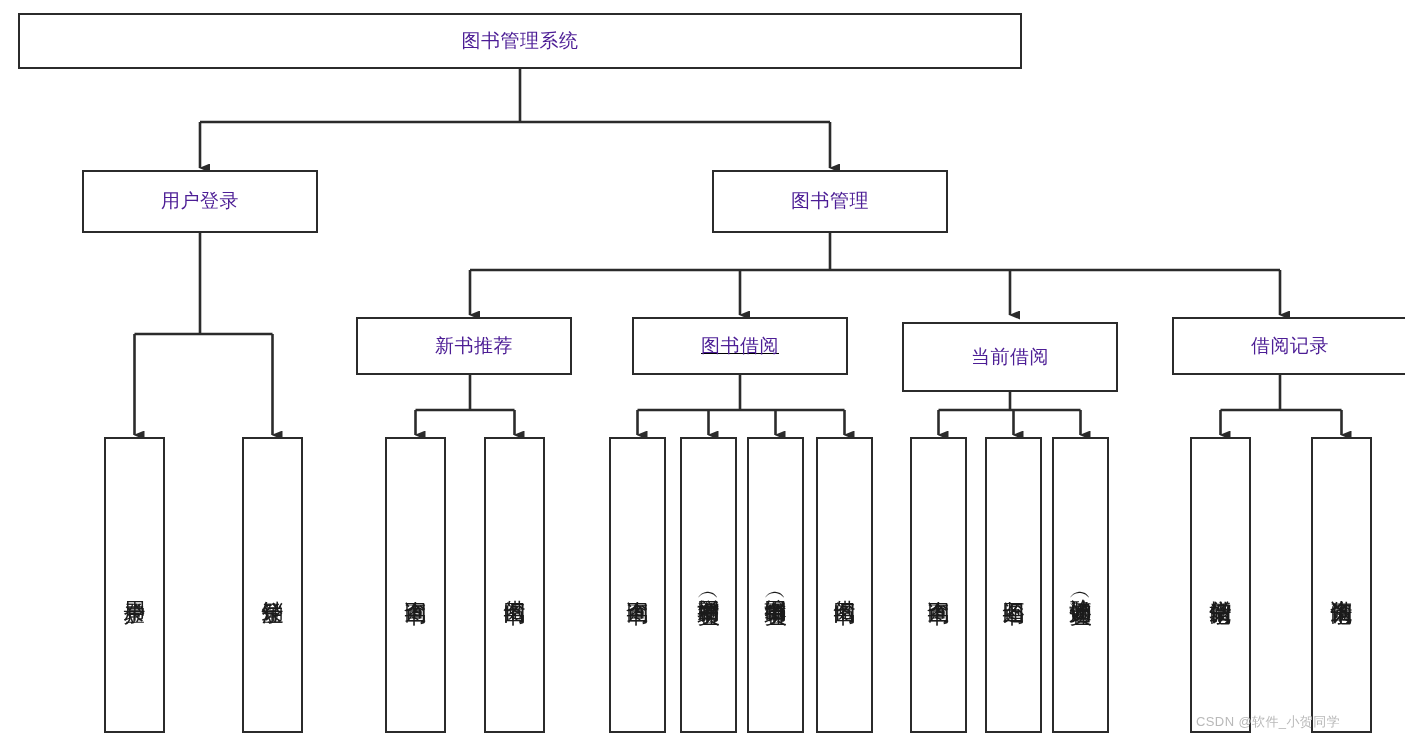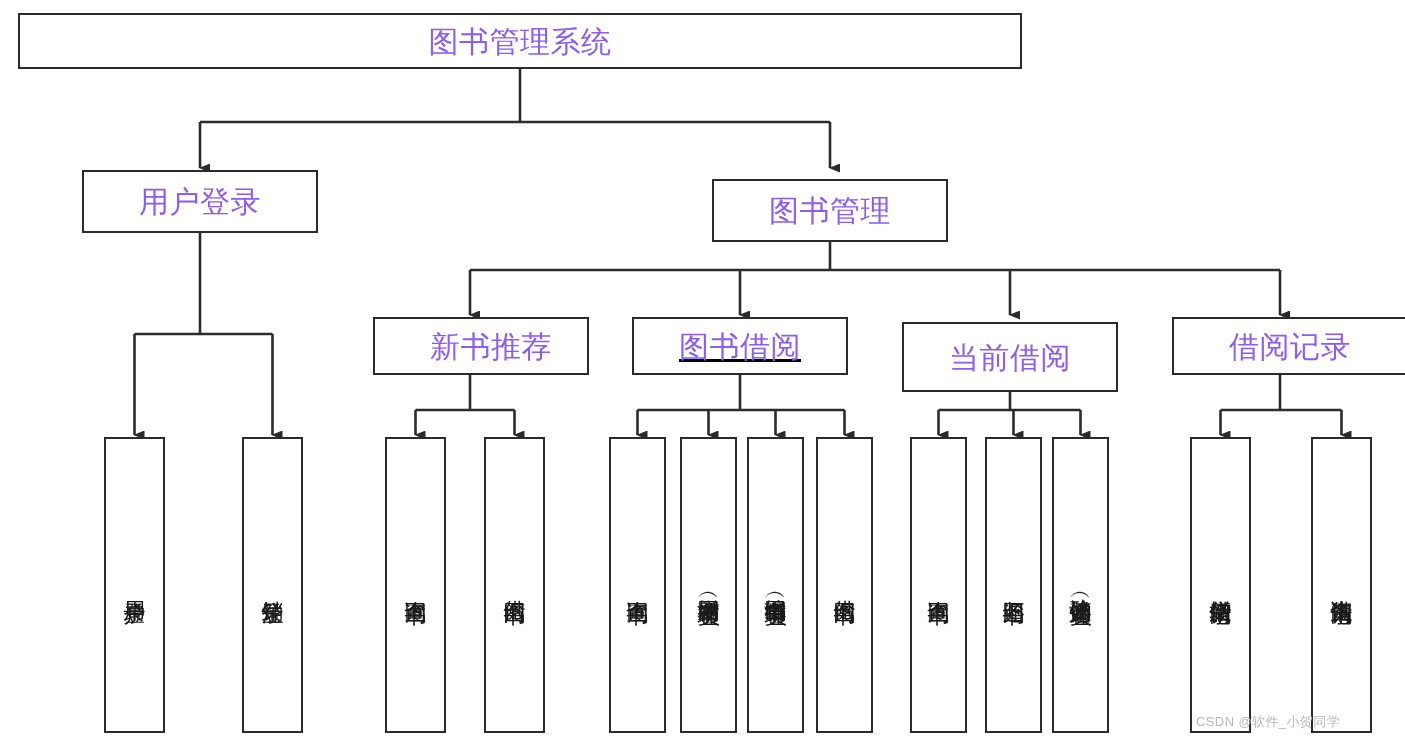--- a/index.html
+++ b/index.html
@@ -30,22 +30,22 @@
     position: absolute;
     box-sizing: border-box;
     background: #ffffff;
     border: 2px solid #2b2b2b;
     display: flex;
     align-items: center;
     justify-content: center;
     overflow: hidden;
   }
   .node-label-h {
-    font-size: 30px;
-    color: #8b5cf6;
+    font-size: 19px;
+    color: #4c1d95;
     line-height: 1.1;
     letter-spacing: 0.5px;
     white-space: nowrap;
   }
   .node-label-v {
     font-size: 22px;
     color: #1b1b1b;
     writing-mode: vertical-rl;
     text-orientation: upright;
     line-height: 1.28;
@@ -110,25 +110,25 @@
       </g>
   </svg>
 
   <div class="node-box" style="left:18px; top:13px; width:1004px; height:56px;">
     <span class="node-label-h">图书管理系统</span>
   </div>
 
   <div class="node-box" style="left:82px; top:170px; width:236px; height:63px;">
     <span class="node-label-h">用户登录</span>
   </div>
-  <div class="node-box" style="left:712px; top:179px; width:236px; height:63px;">
+  <div class="node-box" style="left:712px; top:170px; width:236px; height:63px;">
     <span class="node-label-h">图书管理</span>
   </div>
 
-  <div class="node-box" style="left:373px; top:317px; width:216px; height:58px;padding-left:20px;">
+  <div class="node-box" style="left:356px; top:317px; width:216px; height:58px;padding-left:20px;">
     <span class="node-label-h">新书推荐</span>
   </div>
   <div class="node-box" style="left:632px; top:317px; width:216px; height:58px;text-decoration:underline;">
     <span class="node-label-h">图书借阅</span>
   </div>
   <div class="node-box" style="left:902px; top:322px; width:216px; height:70px;">
     <span class="node-label-h">当前借阅</span>
   </div>
   <div class="node-box" style="left:1172px; top:317px; width:236px; height:58px;">
     <span class="node-label-h">借阅记录</span>

